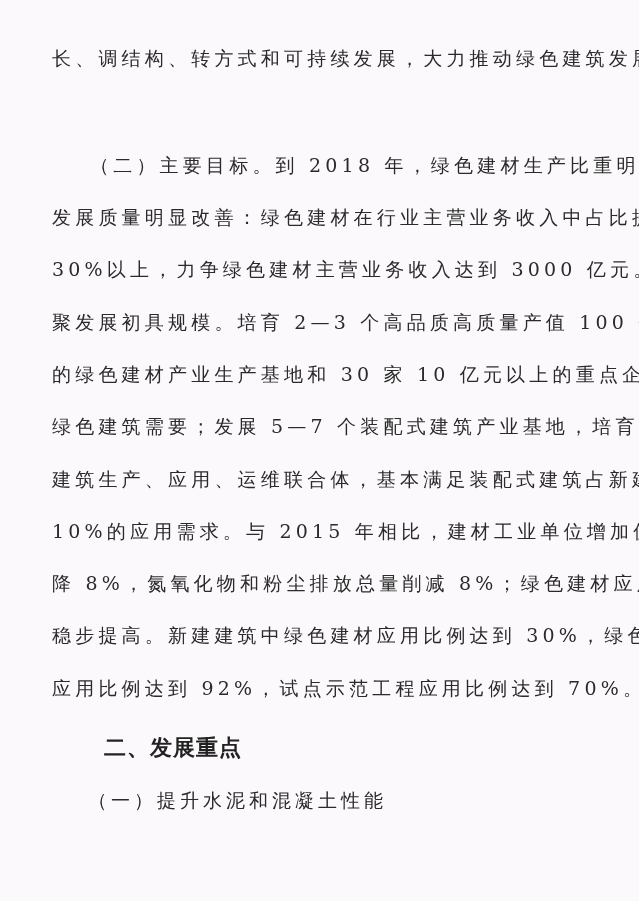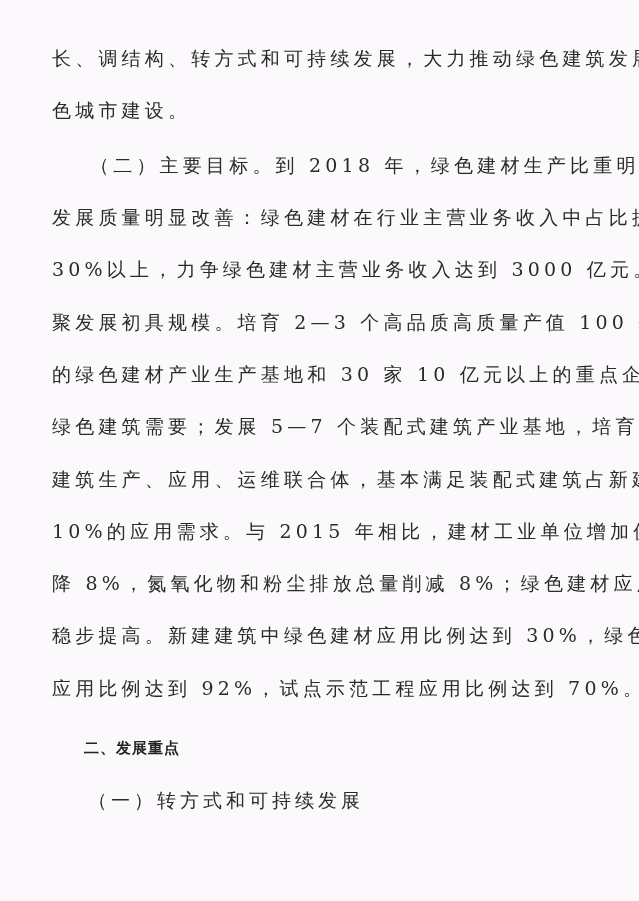--- a/index.html
+++ b/index.html
@@ -31,22 +31,22 @@
     }
     .line.short {
       text-align-last: left;
     }
     .line.indent {
       left: 90px;
       width: 502px;
     }
     .heading {
       position: absolute;
-      left: 84px;
-      font-size: 15px;
+      left: 104px;
+      font-size: 22px;
       line-height: 24px;
       font-family: "DejaVu Sans", "Liberation Sans", sans-serif;
       font-weight: bold;
       color: #222;
       letter-spacing: 1px;
     }
     .subheading {
       position: absolute;
       left: 88px;
       font-size: 19px;
@@ -54,31 +54,30 @@
       letter-spacing: 4px;
       color: #2a2a2a;
     }
   </style>
 </head>
 <body>
 
 <div class="page">
 
   <div class="line" style="top:46px;">长、调结构、转方式和可持续发展，大力推动绿色建筑发展、绿</div>
-  <div class="line short" style="top:98px;">色城市建设。</div>
 
   <div class="line indent" style="top:153px;">（二）主要目标。到 2018 年，绿色建材生产比重明显提升，</div>
   <div class="line" style="top:205px;">发展质量明显改善：绿色建材在行业主营业务收入中占比提高到</div>
   <div class="line" style="top:257px;">30%以上，力争绿色建材主营业务收入达到 3000 亿元。产业集</div>
   <div class="line" style="top:310px;">聚发展初具规模。培育 2—3 个高品质高质量产值 100 亿元以上</div>
   <div class="line" style="top:362px;">的绿色建材产业生产基地和 30 家 10 亿元以上的重点企业，满足</div>
   <div class="line" style="top:414px;">绿色建筑需要；发展 5—7 个装配式建筑产业基地，培育装配式</div>
   <div class="line" style="top:467px;">建筑生产、应用、运维联合体，基本满足装配式建筑占新建建筑</div>
 
   <div class="line" style="top:519px;">10%的应用需求。与 2015 年相比，建材工业单位增加值能耗下</div>
   <div class="line" style="top:571px;">降 8%，氮氧化物和粉尘排放总量削减 8%；绿色建材应用占比</div>
   <div class="line" style="top:623px;">稳步提高。新建建筑中绿色建材应用比例达到 30%，绿色建筑</div>
   <div class="line short" style="top:676px;">应用比例达到 92%，试点示范工程应用比例达到 70%。</div>
 
   <div class="heading" style="top:736px;">二、发展重点</div>
-  <div class="subheading" style="top:788px;">（一）转方式和可持续发展</div>
+  <div class="subheading" style="top:788px;">（一）提升水泥和混凝土性能</div>
 
 </div>
 
 </body></html>

